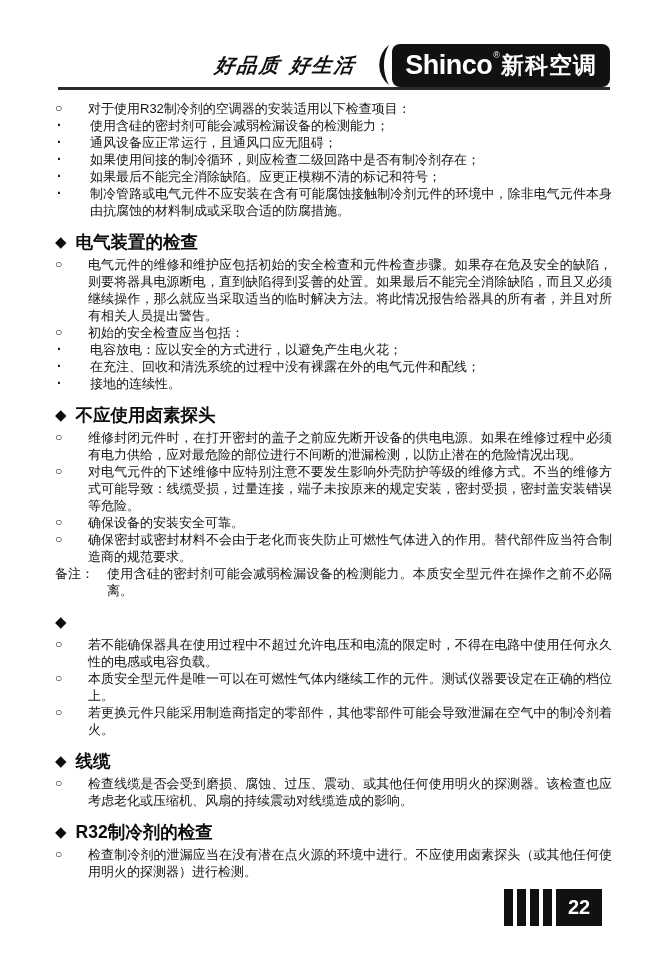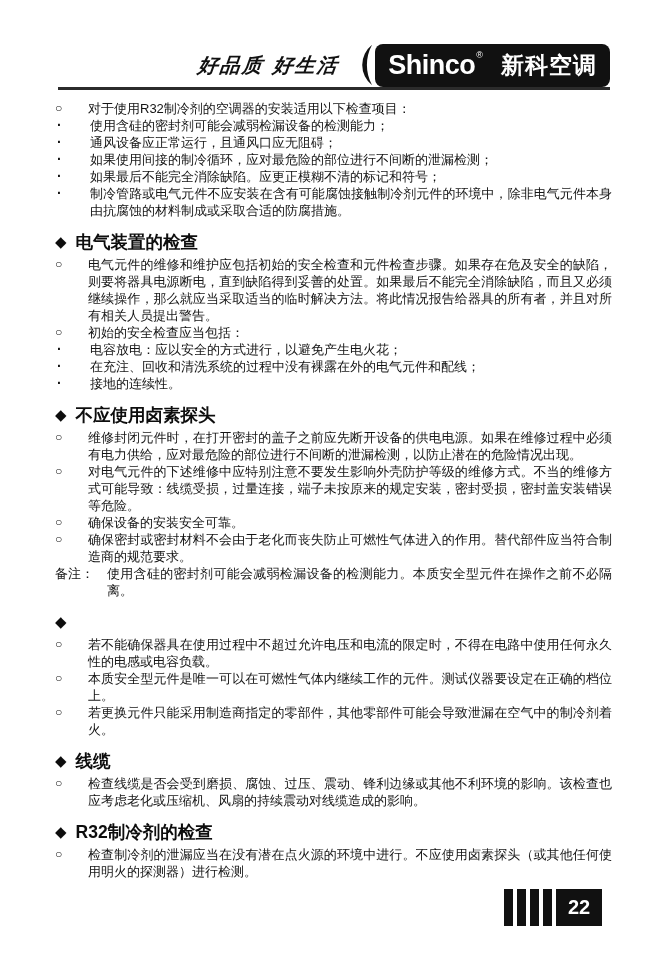--- a/index.html
+++ b/index.html
@@ -17,21 +17,21 @@
     margin-right:10px;letter-spacing:2px;transform:skewX(-6deg);
   }
   .badge-wrap{display:flex;align-items:center;height:44px;text-align:right;}
   .badge-swoosh{width:24px;height:44px;margin-right:2px;flex:0 0 auto;}
   .badge{
     background:#111;border-radius:8px;height:43px;display:flex;align-items:center;
     padding:0 13px;color:#fff;white-space:nowrap;
   }
   .brand-en{font-size:27px;font-weight:bold;letter-spacing:-0.5px;line-height:1;}
   .reg{font-size:9px;vertical-align:top;position:relative;top:-10px;margin:0 1px 0 1px;}
-  .brand-cn{font-size:23px;font-weight:bold;letter-spacing:1px;line-height:1;margin-left:17px;}
+  .brand-cn{font-size:23px;font-weight:bold;letter-spacing:1px;line-height:1;}
   .header-rule{position:absolute;top:87px;left:58px;right:40px;height:2.5px;background:#2b2b2b;}
   
   .content{position:absolute;top:100px;left:55px;width:557px;}
   .item{display:flex;font-size:13px;line-height:17px;color:#141414;}
   .bul{flex:0 0 21px;}
   .bul.circle{font-size:12px;}
   .bul.dot{font-size:14px;font-weight:bold;padding-left:2px;}
   .itext{flex:1;text-align:justify;margin-left:12px;}
   .item.note .bul{flex:0 0 40px;font-size:13px;}
   .sec-title{display:flex;align-items:center;font-weight:bold;font-size:17.5px;
@@ -72,21 +72,21 @@
     <div class="item">
       <span class="bul dot">·</span>
       <span class="itext">使用含硅的密封剂可能会减弱检漏设备的检测能力；</span>
     </div>
     <div class="item">
       <span class="bul dot">·</span>
       <span class="itext">通风设备应正常运行，且通风口应无阻碍；</span>
     </div>
     <div class="item">
       <span class="bul dot">·</span>
-      <span class="itext">如果使用间接的制冷循环，应对最危险的部位进行不间断的泄漏检测；</span>
+      <span class="itext">如果使用间接的制冷循环，则应检查二级回路中是否有制冷剂存在；</span>
     </div>
     <div class="item">
       <span class="bul dot">·</span>
       <span class="itext">如果最后不能完全消除缺陷。应更正模糊不清的标记和符号；</span>
     </div>
     <div class="item">
       <span class="bul dot">·</span>
       <span class="itext">制冷管路或电气元件不应安装在含有可能腐蚀接触制冷剂元件的环境中，除非电气元件本身由抗腐蚀的材料制成或采取合适的防腐措施。</span>
     </div>
   </div>
@@ -163,21 +163,21 @@
     </div>
   </div>
 
   <div>
     <div class="sec-title">
       <span class="diamond">◆</span>
       <span>线缆</span>
     </div>
     <div class="item">
       <span class="bul circle">○</span>
-      <span class="itext">检查线缆是否会受到磨损、腐蚀、过压、震动、锋利边缘或其他不利环境的影响。该检查也应考虑老化或压缩机、风扇的持续震动对线缆造成的影响。</span>
+      <span class="itext">检查线缆是否会受到磨损、腐蚀、过压、震动、或其他任何使用明火的探测器。该检查也应考虑老化或压缩机、风扇的持续震动对线缆造成的影响。</span>
     </div>
   </div>
 
   <div>
     <div class="sec-title">
       <span class="diamond">◆</span>
       <span>R32制冷剂的检查</span>
     </div>
     <div class="item">
       <span class="bul circle">○</span>

